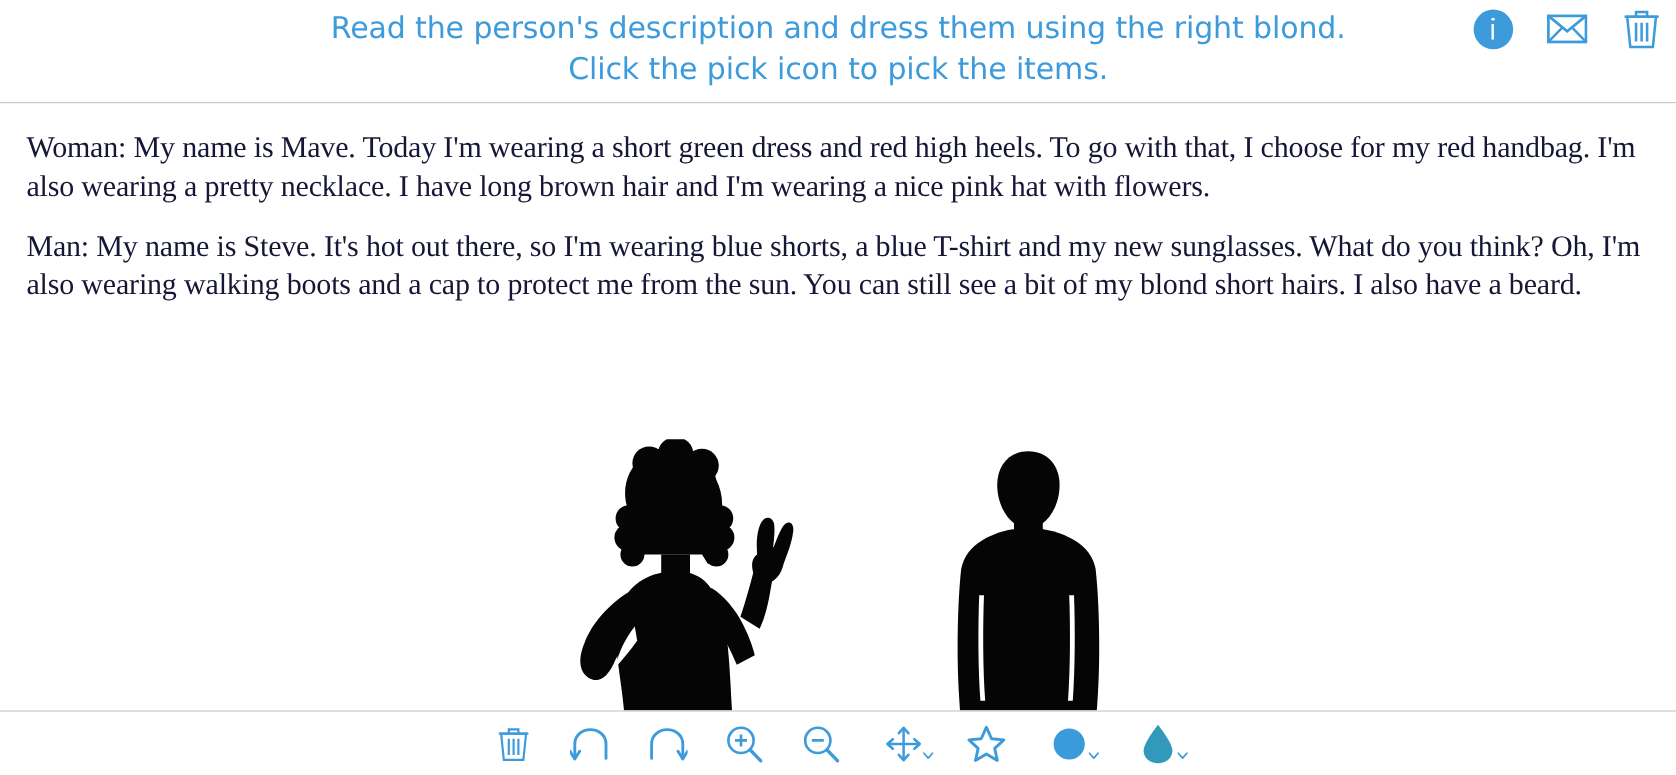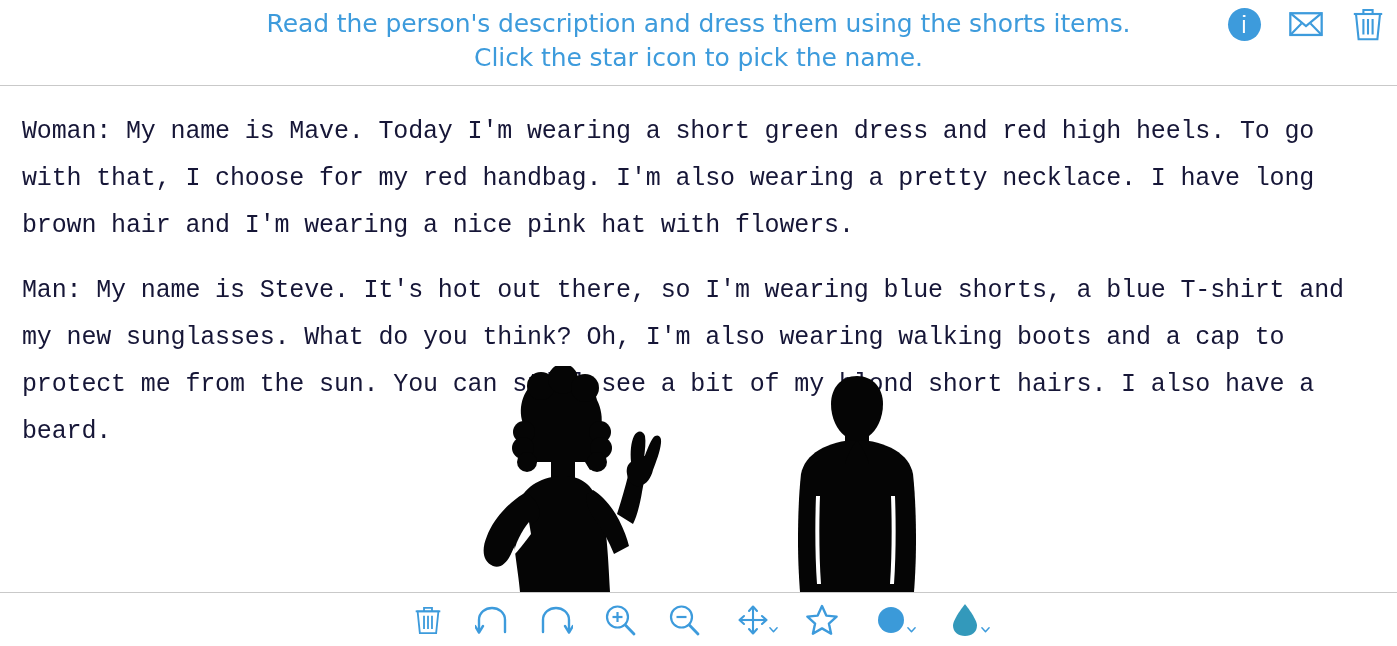--- a/index.html
+++ b/index.html
@@ -103,22 +103,22 @@
     overflow: hidden;
   }
 
   .passage {
     padding: 22px 20px 0 22px;
   }
   .passage p {
     margin: 0 0 18px 0;
     color: #161637;
     font-size: 25px;
-    line-height: 47px;
-    font-family: Liberation Mono, monospace;
+    line-height: 32px;
+    font-family: Liberation Serif, serif;
     font-weight: 400;
     letter-spacing: -0.15px;
   }
   .passage p:last-child { margin-bottom: 16px; }
 
   
   .figures {
     position: absolute;
     left: 0;
     right: 0;
@@ -163,22 +163,22 @@
   }
 </style>
 </head>
 <body>
 
 <div id="app">
 
   <div class="header">
 
     <div class="header-title">
-      <span class="line">Read the person's description and dress them using the shorts items.</span>
-      <span class="line">Click the star icon to pick the name.</span>
+      <span class="line">Read the person's description and dress them using the right blond.</span>
+      <span class="line">Click the pick icon to pick the items.</span>
     </div>
 
     <div class="header-icons">
 
       <div class="hicon">
         <span class="info-circle"></span>
       </div>
 
       <div class="hicon">
         <svg width="36" height="28" viewBox="0 0 36 28">

